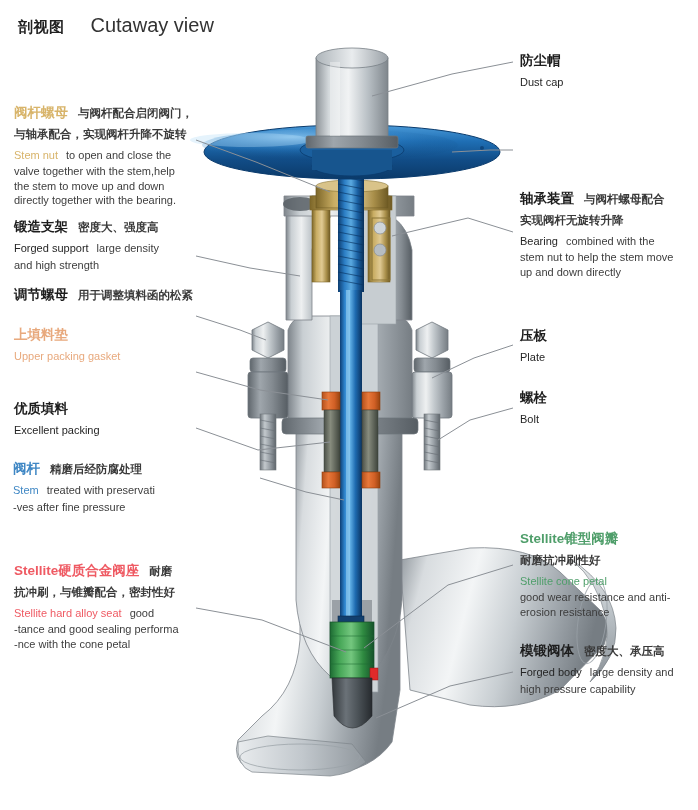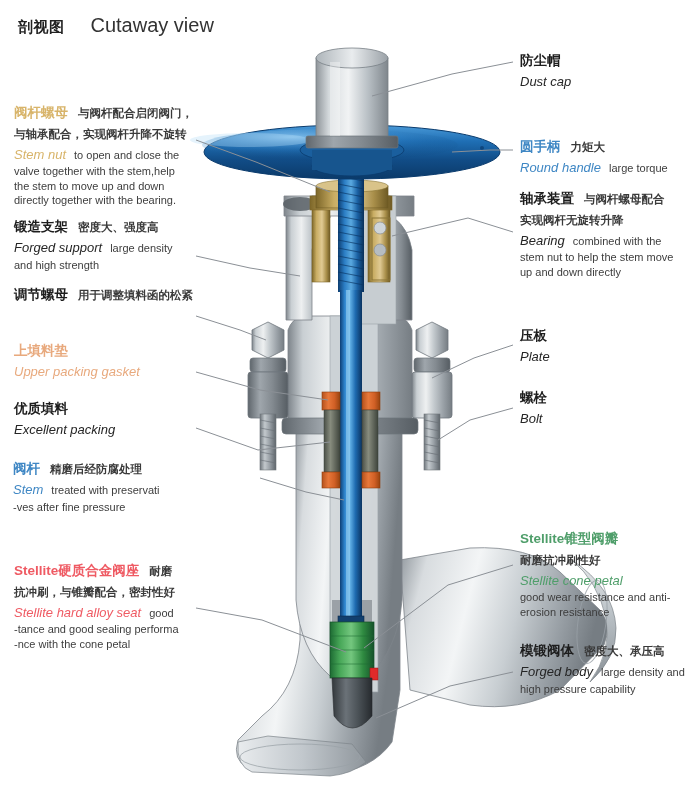--- a/index.html
+++ b/index.html
@@ -41,21 +41,21 @@
   .hd-cn {
     font-size: 13.5px; font-weight: 700; color: #1d1d1d;
   }
   .hd-cn-sub {
     font-size: 11.5px; font-weight: 700; color: #3a3a3a; margin-left: 10px;
   }
   .hd-cn-line {
     font-size: 11.5px; font-weight: 700; color: #3a3a3a;
   }
   .hd-en {
-    font-size: 13px; font-weight: 400; color: #252525; font-style: italic;
+    font-size: 11px; font-weight: 400; color: #252525;
   }
   .hd-en-sub {
     font-size: 11px; font-weight: 400; color: #3d3d3d; margin-left: 8px;
   }
   .body-en {
     font-size: 11px; font-weight: 400; color: #3d3d3d;
   }
 
   
   .c-tan   .hd-cn, .c-tan   .hd-en { color: #d8b46a; }
@@ -373,21 +373,21 @@
   <div class="callout" style="left:14px; top:216px;">
     <span class="row"><span class="hd-cn">锻造支架</span><span class="hd-cn-sub">密度大、强度高</span></span>
     <span class="row"><span class="hd-en">Forged support</span><span class="hd-en-sub">large density</span></span>
     <span class="row body-en">and high strength</span>
   </div>
 
   <div class="callout" style="left:14px; top:284px;">
     <span class="row"><span class="hd-cn">调节螺母</span><span class="hd-cn-sub">用于调整填料函的松紧</span></span>
   </div>
 
-  <div class="callout c-peach" style="left:14px; top:340px;">
+  <div class="callout c-peach" style="left:14px; top:324px;">
     <span class="row"><span class="hd-cn">上填料垫</span></span>
     <span class="row"><span class="hd-en">Upper packing gasket</span></span>
   </div>
 
   <div class="callout" style="left:14px; top:398px;">
     <span class="row"><span class="hd-cn">优质填料</span></span>
     <span class="row"><span class="hd-en">Excellent packing</span></span>
   </div>
 
   <div class="callout c-blue" style="left:13px; top:458px;">
@@ -402,24 +402,20 @@
     <span class="row"><span class="hd-en">Stellite hard alloy seat</span><span class="hd-en-sub">good</span></span>
     <span class="row body-en">-tance and good sealing performa</span>
     <span class="row body-en">-nce with the cone petal</span>
   </div>
 
   <div class="callout" style="left:520px; top:50px;">
     <span class="row"><span class="hd-cn">防尘帽</span></span>
     <span class="row"><span class="hd-en">Dust cap</span></span>
   </div>
 
-  <div class="callout c-blue" style="left:520px; top:136px;">
-    <span class="row"><span class="hd-cn">圆手柄</span><span class="hd-cn-sub">力矩大</span></span>
-    <span class="row"><span class="hd-en">Round handle</span><span class="hd-en-sub">large torque</span></span>
-  </div>
 
   <div class="callout" style="left:520px; top:188px;">
     <span class="row"><span class="hd-cn">轴承装置</span><span class="hd-cn-sub">与阀杆螺母配合</span></span>
     <span class="row"><span class="hd-cn-line">实现阀杆无旋转升降</span></span>
     <span class="row"><span class="hd-en">Bearing</span><span class="hd-en-sub">combined with the</span></span>
     <span class="row body-en">stem nut to help the stem move</span>
     <span class="row body-en">up and down directly</span>
   </div>
 
   <div class="callout" style="left:520px; top:325px;">

